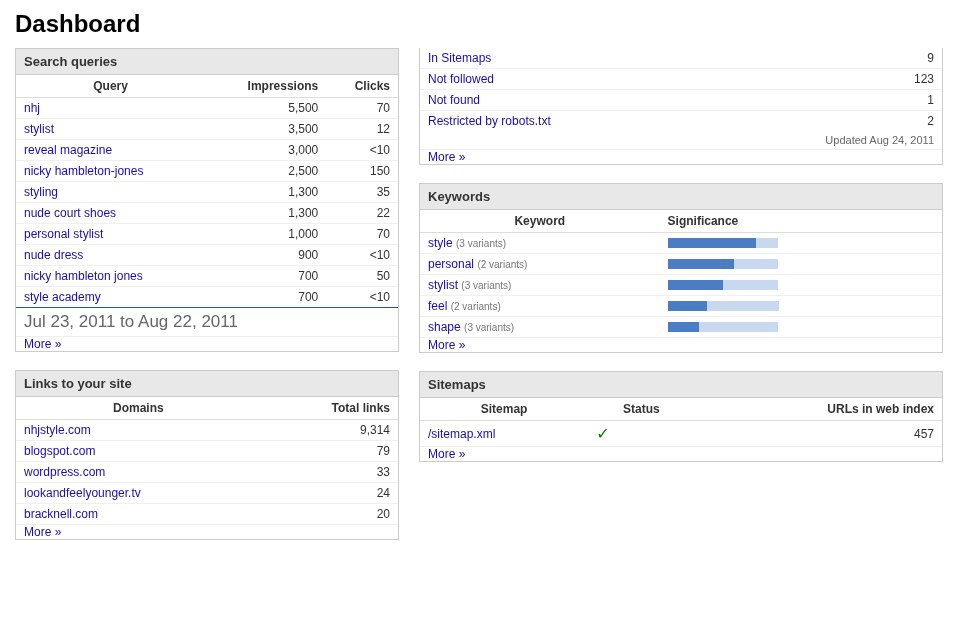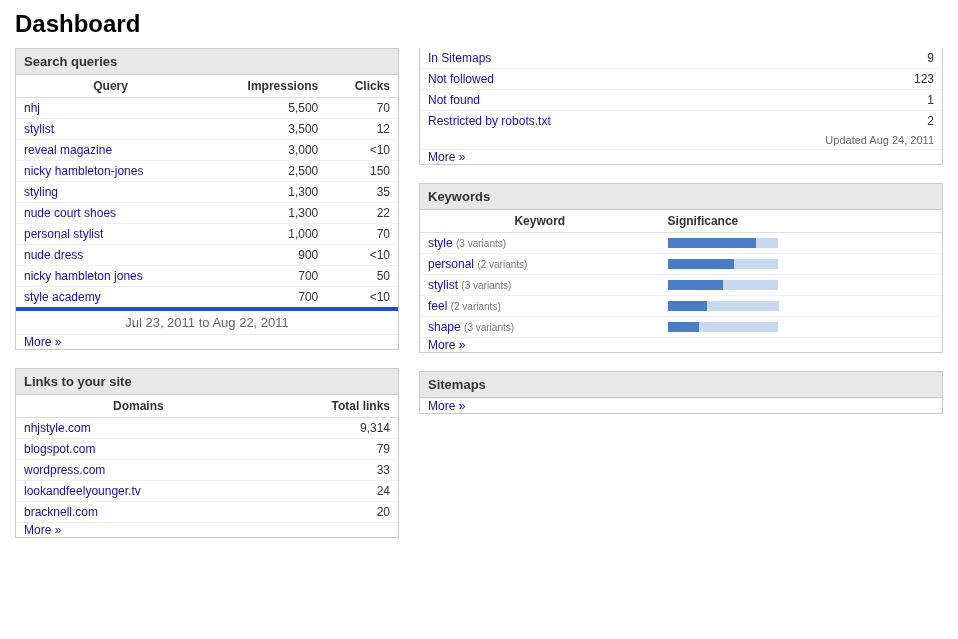--- a/index.html
+++ b/index.html
@@ -37,25 +37,25 @@
     }
     table th.right, table td.right { text-align: right; }
     table td {
       padding: 3px 8px;
       font-size: 12px;
       border-bottom: 1px solid #f0f0f0;
     }
     table tr:last-child td { border-bottom: none; }
 
     .date-range {
-      text-align: center;
+      text-align: left;
       padding: 4px 8px;
-      font-size: 13px;
+      font-size: 17px;
       color: #666;
-      border-top: 4px solid #1d4ed8;
+      border-top: 1px solid #1d4ed8;
     }
 
     .more-link {
       display: block;
       padding: 0 8px;
       font-size: 12px;
       color: #1a0dab;
       text-decoration: none;
       border-top: 1px solid #eee;
     }
@@ -313,17 +313,33 @@
         </div>
       </td>
     </tr>
           </tbody>
       </table>
       <a class="more-link" href="#">More »</a>
     </div>
 
     <div class="section-header">Sitemaps</div>
     <div class="section-box">
+      <table>
+        <thead>
+          <tr>
+            <th>Sitemap</th>
+            <th>Status</th>
+            <th class="right">URLs in web index</th>
+          </tr>
+        </thead>
+        <tbody id="sitemaps-tbody">
+        <tr>
+      <td><a href="#">/sitemap.xml</a></td>
+      <td><span class="sitemap-checkmark">✓</span></td>
+      <td class="right">457</td>
+    </tr>
+          </tbody>
+      </table>
       <a class="more-link" href="#">More »</a>
     </div>
 
   </div>
 </div>
 
 </body></html>

